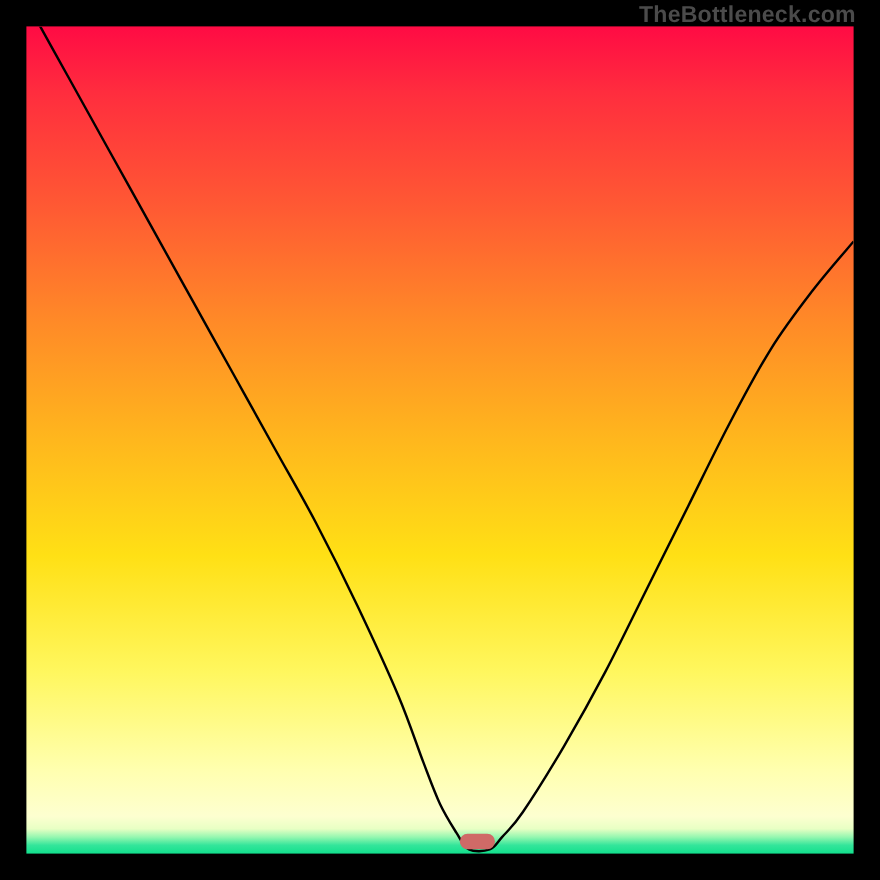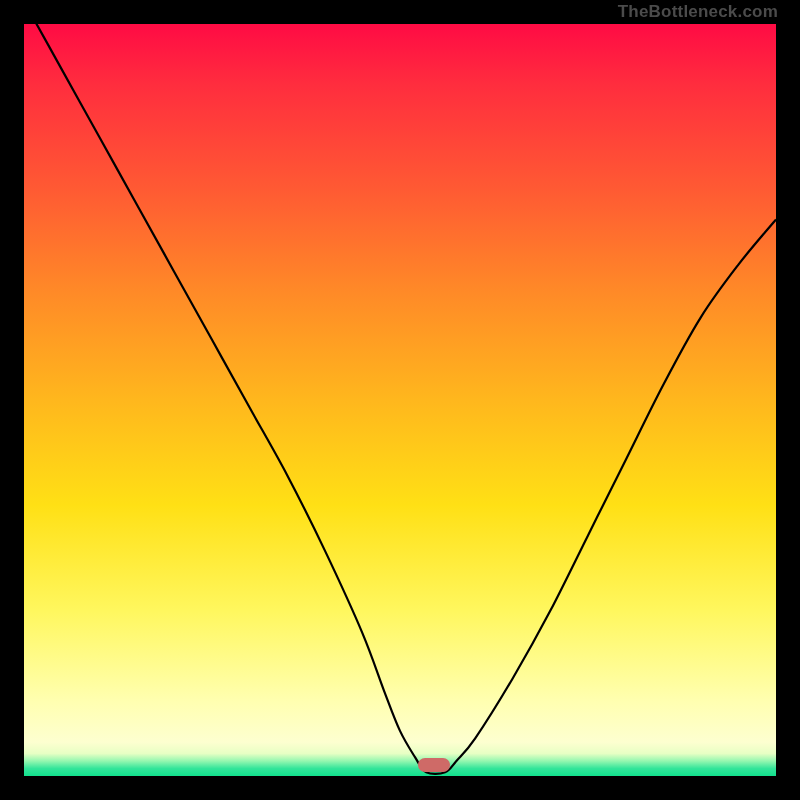--- a/index.html
+++ b/index.html
@@ -59,21 +59,21 @@
     width: 32px;
     height: 14px;
     background: #cf6a67;
     border-radius: 7px;
   }
   .watermark {
     position: absolute;
     top: 2px;
     right: 22px;
     color: #4b4b4b;
-    font-size: 17px;
+    font-size: 21px;
     font-weight: 600;
     letter-spacing: 0.2px;
   }
 </style>
 </head>
 <body>
 
 <div class="frame">
 
   <div class="plot-area">

